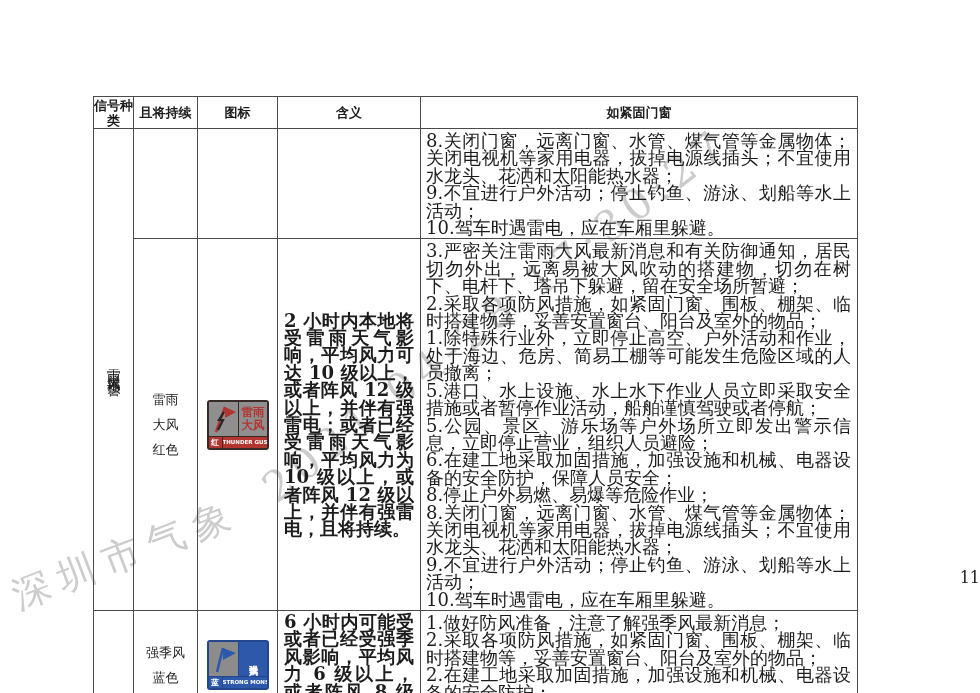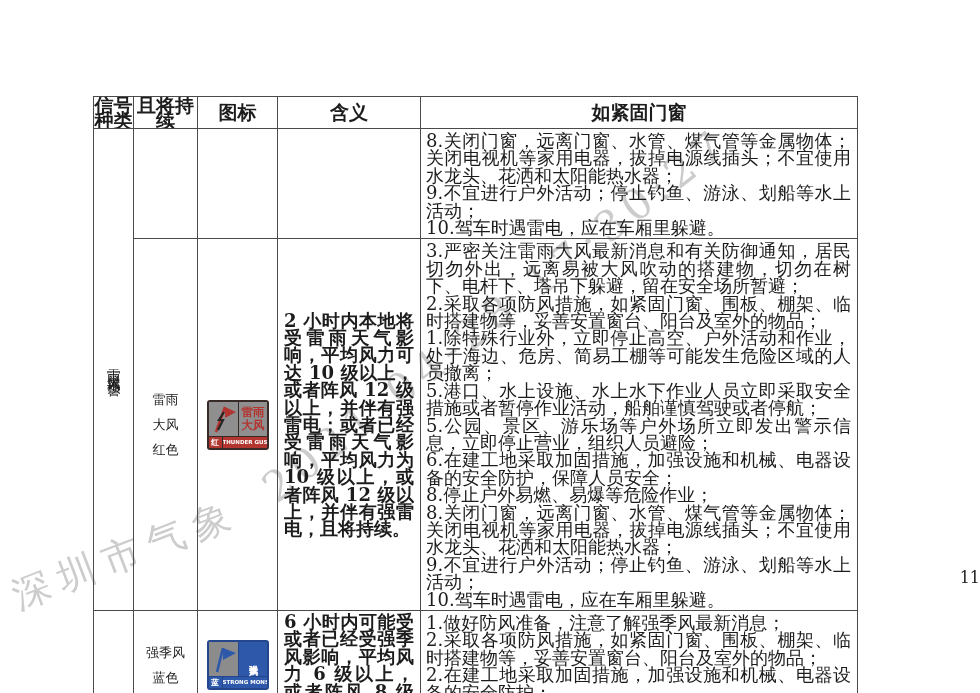--- a/index.html
+++ b/index.html
@@ -17,21 +17,21 @@
   .wm-date{left:268px;top:468px;font-size:42px;letter-spacing:7px;
       transform:rotate(-38deg);transform-origin:0 50%;}
 
   
   table.sig{position:absolute;left:93px;top:96px;width:764px;z-index:1;
       border-collapse:collapse;table-layout:fixed;background:transparent;}
   table.sig th,table.sig td{border:1px solid #4a4a4a;padding:0;background:transparent;
       overflow:hidden;}
   table.sig th{
       font-family:"DejaVu Sans","Liberation Sans",sans-serif;font-weight:bold;
-      font-size:19px;line-height:15px;text-align:center;vertical-align:middle;height:31px;margin-left:32px;}
+      font-size:13px;line-height:15px;text-align:center;vertical-align:middle;height:31px;margin-left:32px;}
   .cell-pad{padding:3px 6px 2px 5px;}
   .guide{vertical-align:top;}
   .guide .gl{font-size:18px;line-height:17.4px;text-align:justify;
       word-break:break-all;}
   .meaning{vertical-align:middle;}
   .meaning .mtext{font-size:18px;line-height:17.4px;text-align:justify;
       word-break:break-all;padding:2px 6px;font-weight:bold;}
   .level{vertical-align:middle;text-align:center;}
   .level .lv{font-size:13px;line-height:25px;}
   .cat{vertical-align:middle;text-align:center;}

